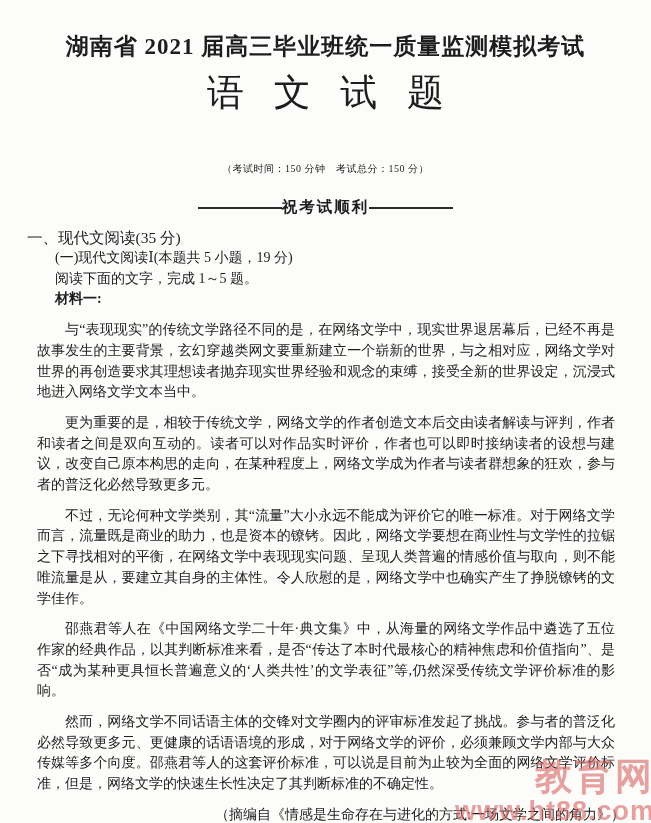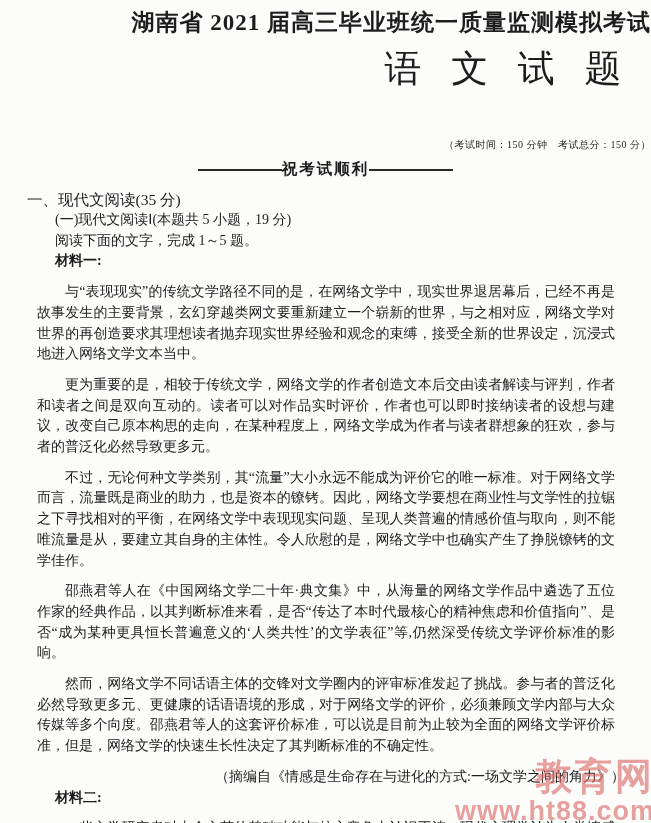--- a/index.html
+++ b/index.html
@@ -5,56 +5,56 @@
   html,body{margin:0;padding:0;background:#ffffff;}
   .page{
     position:relative;
     width:651px;height:823px;
     background:#fcfcfb;
     overflow:hidden;
     font-family:"Liberation Serif","DejaVu Serif",serif;
     color:#1d1d1d;
   }
   
-  .header{padding-top:8px;text-align:right;}
+  .header{padding-top:32px;text-align:center;}
   .title1{
     font-size:23px;font-weight:bold;letter-spacing:1px;
     line-height:30px;
   }
   .title2{margin-top:9px;line-height:44px;}
   .title2 span{
     font-size:37px;font-weight:normal;
     letter-spacing:0.8em;padding-left:0.8em;
   }
   .exam-info{
     margin-top:40px;
     font-size:10px;letter-spacing:0.5px;
   }
   .blessing{
-    margin-top:7px;
+    margin-top:21px;
     display:flex;align-items:center;justify-content:center;
     gap:0;
   }
   .blessing .rule{
     display:inline-block;width:84px;height:0;
     border-top:2px solid #2a2a2a;
   }
   .blessing .blessing-text{
     font-size:15.5px;font-weight:bold;letter-spacing:2px;
   }
   
   .body{
     margin:9px 26px 0 27px;
     font-size:14px;line-height:20.7px;
     text-align:justify;
   }
   .sec-heading{
     font-weight:normal;font-size:15.5px;line-height:21px;
   }
-  .sub{padding-left:2em;font-family:Liberation Serif, serif;}
+  .sub{padding-left:2em;}
   .bold{font-weight:bold;}
   .body p{
     margin:10px;text-indent:2em;
   }
   .attribution{text-align:right;}
   
   .watermark{
     position:absolute;right:-4px;bottom:-2px;
     text-align:right;
     color:#d96a66;opacity:0.62;

